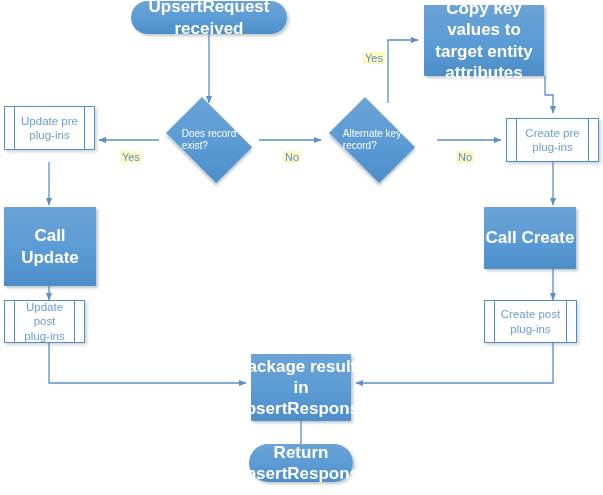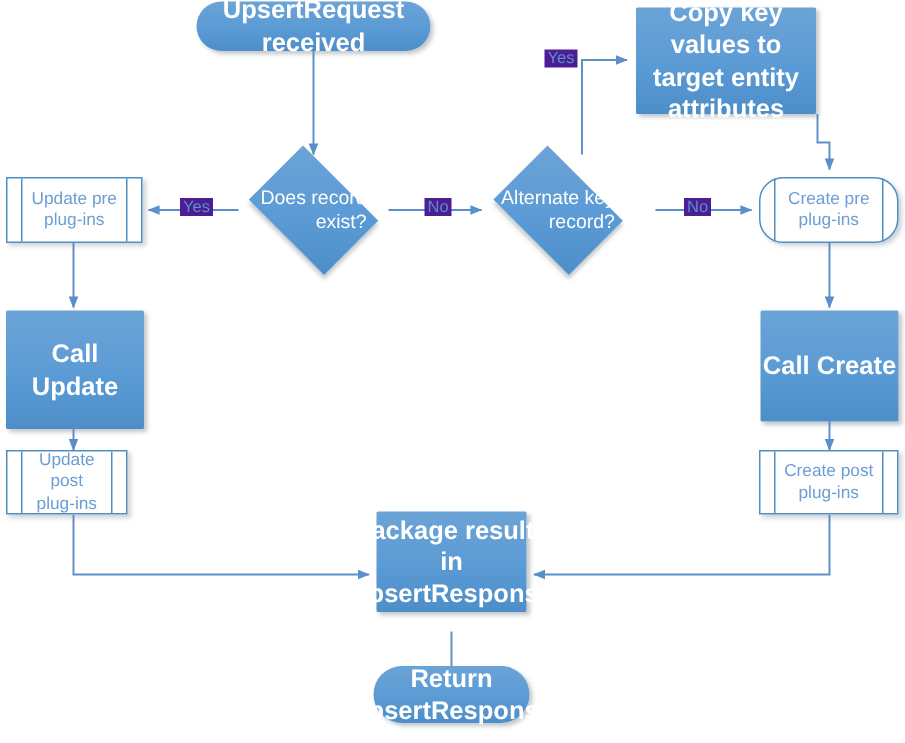--- a/index.html
+++ b/index.html
@@ -78,35 +78,36 @@
     background: #5b9bd5;
     background: linear-gradient(135deg, #6ba3d6 0%, #5b9bd5 55%, #4e8ec8 100%);
     box-shadow: 2px 2px 3px rgba(120,130,140,0.45);
   }
   .decision .dlabel {
     position: absolute;
     left: 0; top: 0; right: 0; bottom: 0;
     display: flex;
     align-items: center;
     justify-content: center;
-    text-align: right;
+    text-align: left;
     color: #ffffff;
-    font-size: 13px;
+    font-size: 10px;
     line-height: 1.25;
     white-space: pre-line;
     z-index: 2;
   }
   .edge-label {
     position: absolute;
     color: #5b8fc9;
     font-size: 11px;
-    background: #4c1d95;
+    background: #fef9c3;
     padding: 0 2px;
     z-index: 4;
     white-space: nowrap;
+    margin-top: 19px;
   }
 </style>
 </head>
 <body>
 
 <svg id="canvas" viewBox="0 0 603 495">
   <defs>
     <marker id="arrow" markerWidth="9" markerHeight="9" refX="7.4" refY="3.6" orient="auto" markerUnits="userSpaceOnUse">
       <path d="M0,0.4 L8,3.6 L0,6.8 z" fill="#5b8fc9"></path>
     </marker>
@@ -156,57 +157,57 @@
   <div class="dlabel">Does record
 exist?</div>
 </div>
 
 <div class="decision" style="left:322px; top:104px; width:100px; height:72px;">
   <div class="dia"></div>
   <div class="dlabel">Alternate key
 record?</div>
 </div>
 
-<div class="node predef" style="left:4px; top:118px; width:91px; height:44px;">
+<div class="node predef" style="left:4px; top:106px; width:91px; height:44px;">
   <span class="bar l"></span>
   <span class="bar r"></span>
   <span class="ptext">Update pre
 plug-ins</span>
 </div>
 
-<div class="node predef" style="left:506px; top:118px; width:93px; height:44px;border-radius:16px;">
+<div class="node predef" style="left:506px; top:118px; width:93px; height:44px;">
   <span class="bar l"></span>
   <span class="bar r"></span>
   <span class="ptext">Create pre
 plug-ins</span>
 </div>
 
 <div class="node filled process" style="left:4px; top:207px; width:92px; height:79px;">
   <span>Call Update</span>
 </div>
 
-<div class="node filled process" style="left:507px; top:207px; width:92px; height:74px;">
+<div class="node filled process" style="left:484px; top:207px; width:92px; height:62px;">
   <span>Call Create</span>
 </div>
 
 <div class="node predef" style="left:4px; top:300px; width:81px; height:43px;">
   <span class="bar l"></span>
   <span class="bar r"></span>
   <span class="ptext">Update post
 plug-ins</span>
 </div>
 
-<div class="node predef" style="left:506px; top:300px; width:93px; height:43px;">
+<div class="node predef" style="left:484px; top:300px; width:93px; height:43px;">
   <span class="bar l"></span>
   <span class="bar r"></span>
   <span class="ptext">Create post
 plug-ins</span>
 </div>
 
-<div class="node filled process" style="left:251px; top:341px; width:100px; height:67px;">
+<div class="node filled process" style="left:251px; top:354px; width:100px; height:67px;">
   <span>Package results in
 UpsertResponse</span>
 </div>
 
 <div class="node filled terminator" style="left:249px; top:444px; width:104px; height:38px;">
   <span>Return
 UpsertResponse</span>
 </div>
 
 <span class="edge-label" style="left:120px; top:132px;">Yes</span>

